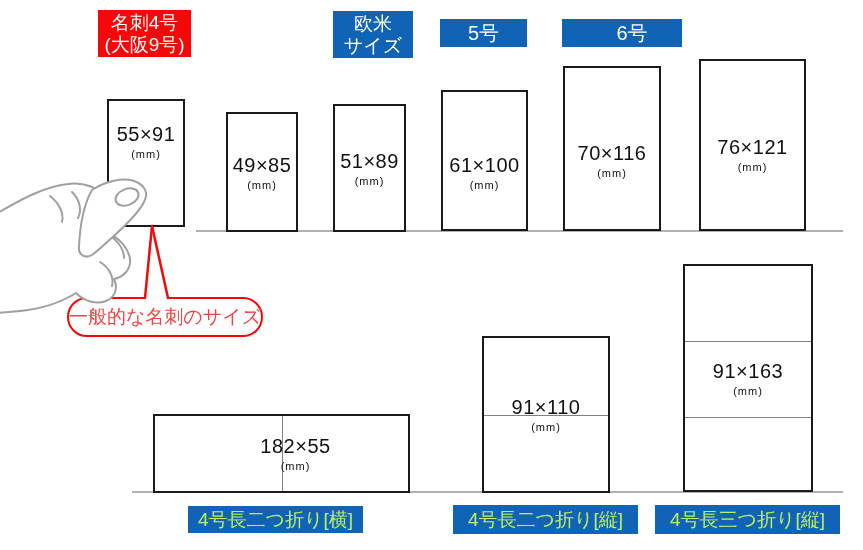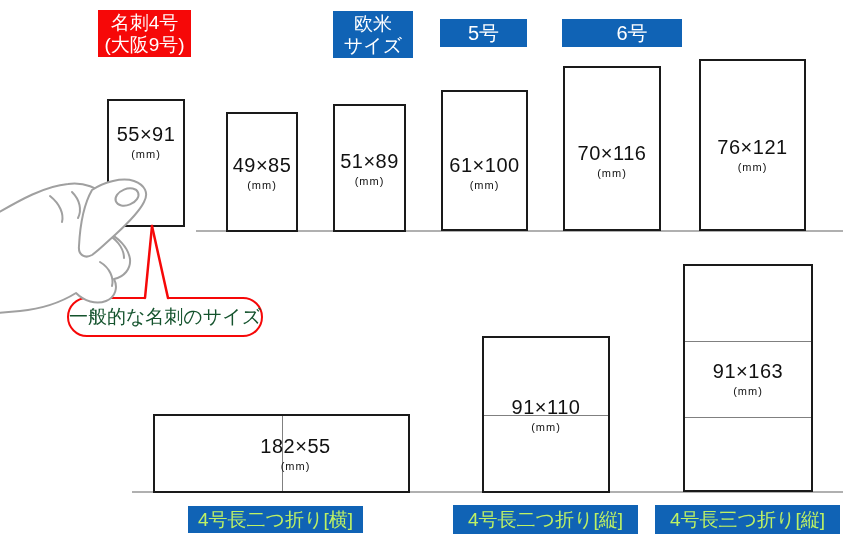--- a/index.html
+++ b/index.html
@@ -56,21 +56,21 @@
     position:absolute;background:#1063b5;color:#bef264;font-size:19px;white-space:nowrap;
     display:flex;align-items:center;justify-content:center;
   }
   .blabel-yoko{left:188px;top:506px;width:175px;height:27px;}
   .blabel-tate2{left:453px;top:505px;width:185px;height:29px;}
   .blabel-tate3{left:655px;top:505px;width:185px;height:29px;}
   
   .callout{
     position:absolute;left:67px;top:297px;width:196px;height:40px;box-sizing:border-box;
     border:2.5px solid #f60808;border-radius:21px;background:#fff;z-index:4;
-    display:flex;align-items:center;justify-content:center;color:#14532d;font-size:19px;white-space:nowrap;
+    display:flex;align-items:center;justify-content:center;color:#ef4444;font-size:19px;white-space:nowrap;
   }
   
   .overlay{position:absolute;left:0;top:0;z-index:6;pointer-events:none;}
 </style>
 </head>
 <body>
 
 <div class="canvas">
 
   <div class="tag red tag-meishi4">

